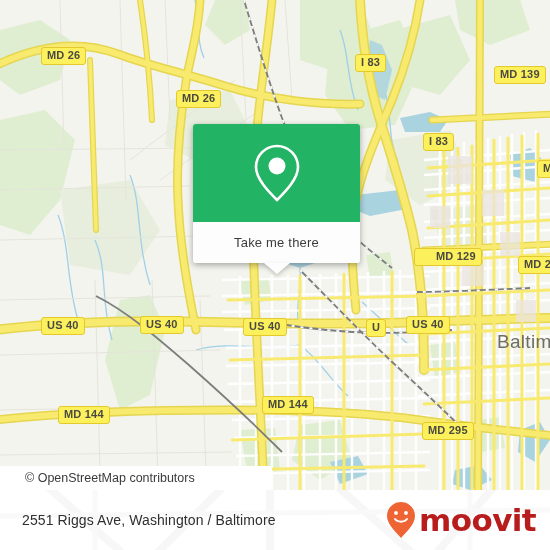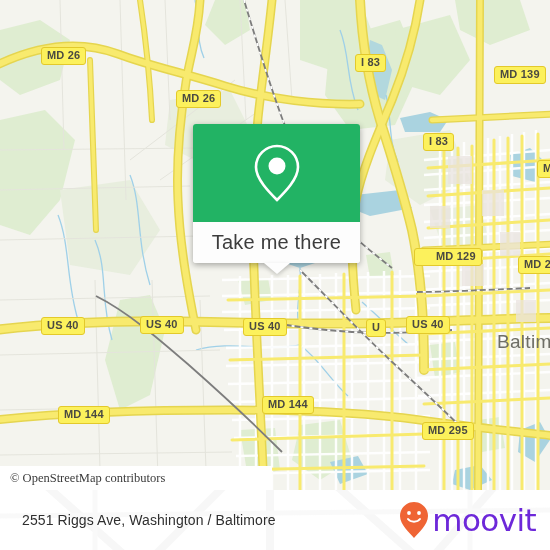--- a/index.html
+++ b/index.html
@@ -58,21 +58,21 @@
   }
   #card-foot{
     background:#fdfdfd;
     height:41px;
     border-radius:0 0 3px 3px;
     display:flex;align-items:center;justify-content:center;
     position:relative;
   }
   #card-foot span{
     color:#3d3d3d;
-    font-size:20px;
+    font-size:13px;
     letter-spacing:.2px;
     font-family:"Liberation Sans", sans-serif;
   }
   #card-tail{
     position:absolute;
     left:50%;margin-left:-13px;bottom:-11px;
     width:0;height:0;
     border-left:13px solid transparent;
     border-right:13px solid transparent;
     border-top:11px solid #fdfdfd;
@@ -81,43 +81,43 @@
 
   
   #attrib{
     position:absolute;left:0;top:466px;
     width:272px;height:24px;
     background:#ffffff;
     display:flex;align-items:center;
     z-index:30;
   }
   #attrib span{
-    color:#3a3a3a;font-size:12.5px;padding-left:10px;
-    font-family:Liberation Serif, serif;
+    color:#3a3a3a;font-size:12.5px;padding-left:25px;
+    font-family:Liberation Sans, sans-serif;
   }
 
   
   #footer{
     position:absolute;left:0;top:490px;width:550px;height:60px;
     background:#ffffff;overflow:hidden;
   }
   #footer-wm{position:absolute;left:0;top:0;width:550px;height:60px;opacity:.5;}
   #addr{
     position:absolute;left:22px;top:0;height:60px;
     display:flex;align-items:center;
     color:#2f2f2f;font-size:14px;letter-spacing:.1px;
     font-family:"Liberation Sans", sans-serif;
     white-space:nowrap;
   }
   #brand{
     position:absolute;right:14px;top:0;height:60px;
     display:flex;align-items:center;gap:3px;
   }
   #brand-word{
-    color:#6d28d9;font-size:31px;font-weight:normal;letter-spacing:-0.6px;
+    color:#b91c1c;font-size:31px;font-weight:bold;letter-spacing:-0.6px;
     font-family:"DejaVu Sans", sans-serif;
     line-height:31px;
   }
 </style>
 </head>
 <body>
 
 <div id="app">
 
   <div id="map">

